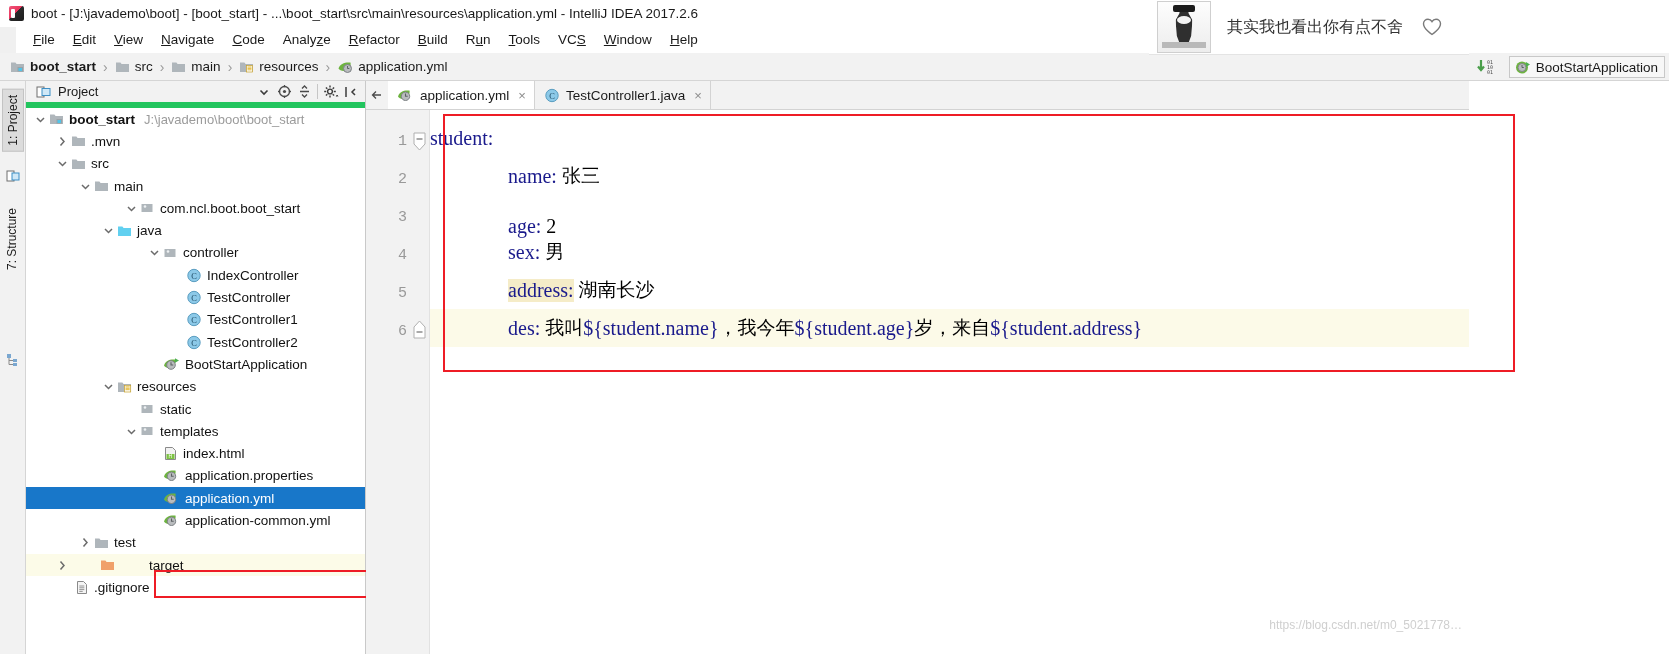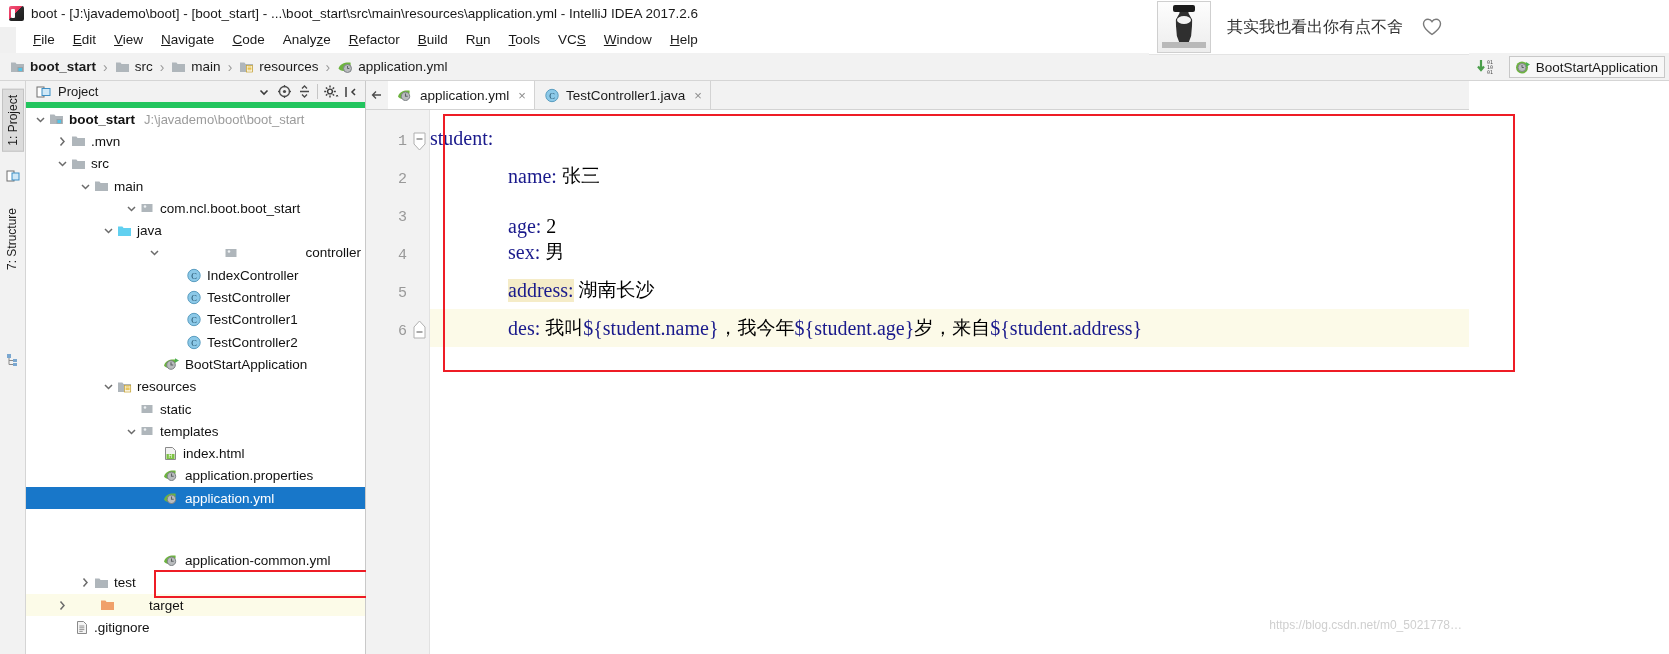--- a/index.html
+++ b/index.html
@@ -470,21 +470,21 @@
       <div class="row" style="padding-left:76px;">
         <span class="twisty"><svg width="13" height="13" viewBox="0 0 13 13">
               <path d="M3 5l3.5 3.5L10 5" stroke="#6b6b6b" stroke-width="1.5" fill="none"></path>
             </svg></span>
         <span class="ico"><svg width="15" height="14" viewBox="0 0 15 14">
               <path d="M1 2.5h4.4l1.2 1.4H14V12H1z" fill="#61d0f0"></path>
             </svg></span>
         <span class="name">java</span>
       </div>
 
-      <div class="row" style="padding-left:122px;justify-content:space-between;">
+      <div class="row" style="padding-left:122px;">
         <span class="twisty"><svg width="13" height="13" viewBox="0 0 13 13">
               <path d="M3 5l3.5 3.5L10 5" stroke="#6b6b6b" stroke-width="1.5" fill="none"></path>
             </svg></span>
         <span class="ico"><svg width="15" height="14" viewBox="0 0 15 14">
               <path d="M1.5 3h11v8h-11z" fill="#afb6bb"></path>
               <circle cx="5" cy="5.5" r="1.3" fill="#eef1f3"></circle>
             </svg></span>
         <span class="name">controller</span>
       </div>
 
@@ -578,21 +578,21 @@
 
       <div class="row sel" style="padding-left:137px;">
         <span class="ico"><svg width="17" height="15" viewBox="0 0 17 15">
               <path d="M1 8.5C2.5 3.5 7 2 12.5 2.6c.7 3.4-1.6 7.6-6 8.2C4 11.1 2 10 1 8.5z" fill="#6db33f"></path>
               <circle cx="8.5" cy="8.3" r="4.2" fill="#b9bcbe" stroke="#7d8285" stroke-width="1"></circle>
               <path d="M8.5 5.6v2.7h2.2" stroke="#5d6164" stroke-width="1.1" fill="none"></path>
             </svg></span>
         <span class="name">application.yml</span>
       </div>
 
-      <div class="row" style="padding-left:137px;margin-top:40px;">
+      <div class="row" style="padding-left:137px;">
         <span class="ico"><svg width="17" height="15" viewBox="0 0 17 15">
               <path d="M1 8.5C2.5 3.5 7 2 12.5 2.6c.7 3.4-1.6 7.6-6 8.2C4 11.1 2 10 1 8.5z" fill="#6db33f"></path>
               <circle cx="8.5" cy="8.3" r="4.2" fill="#b9bcbe" stroke="#7d8285" stroke-width="1"></circle>
               <path d="M8.5 5.6v2.7h2.2" stroke="#5d6164" stroke-width="1.1" fill="none"></path>
             </svg></span>
         <span class="name">application-common.yml</span>
       </div>
 
       <div class="row" style="padding-left:53px;">
         <span class="twisty"><svg width="13" height="13" viewBox="0 0 13 13">

